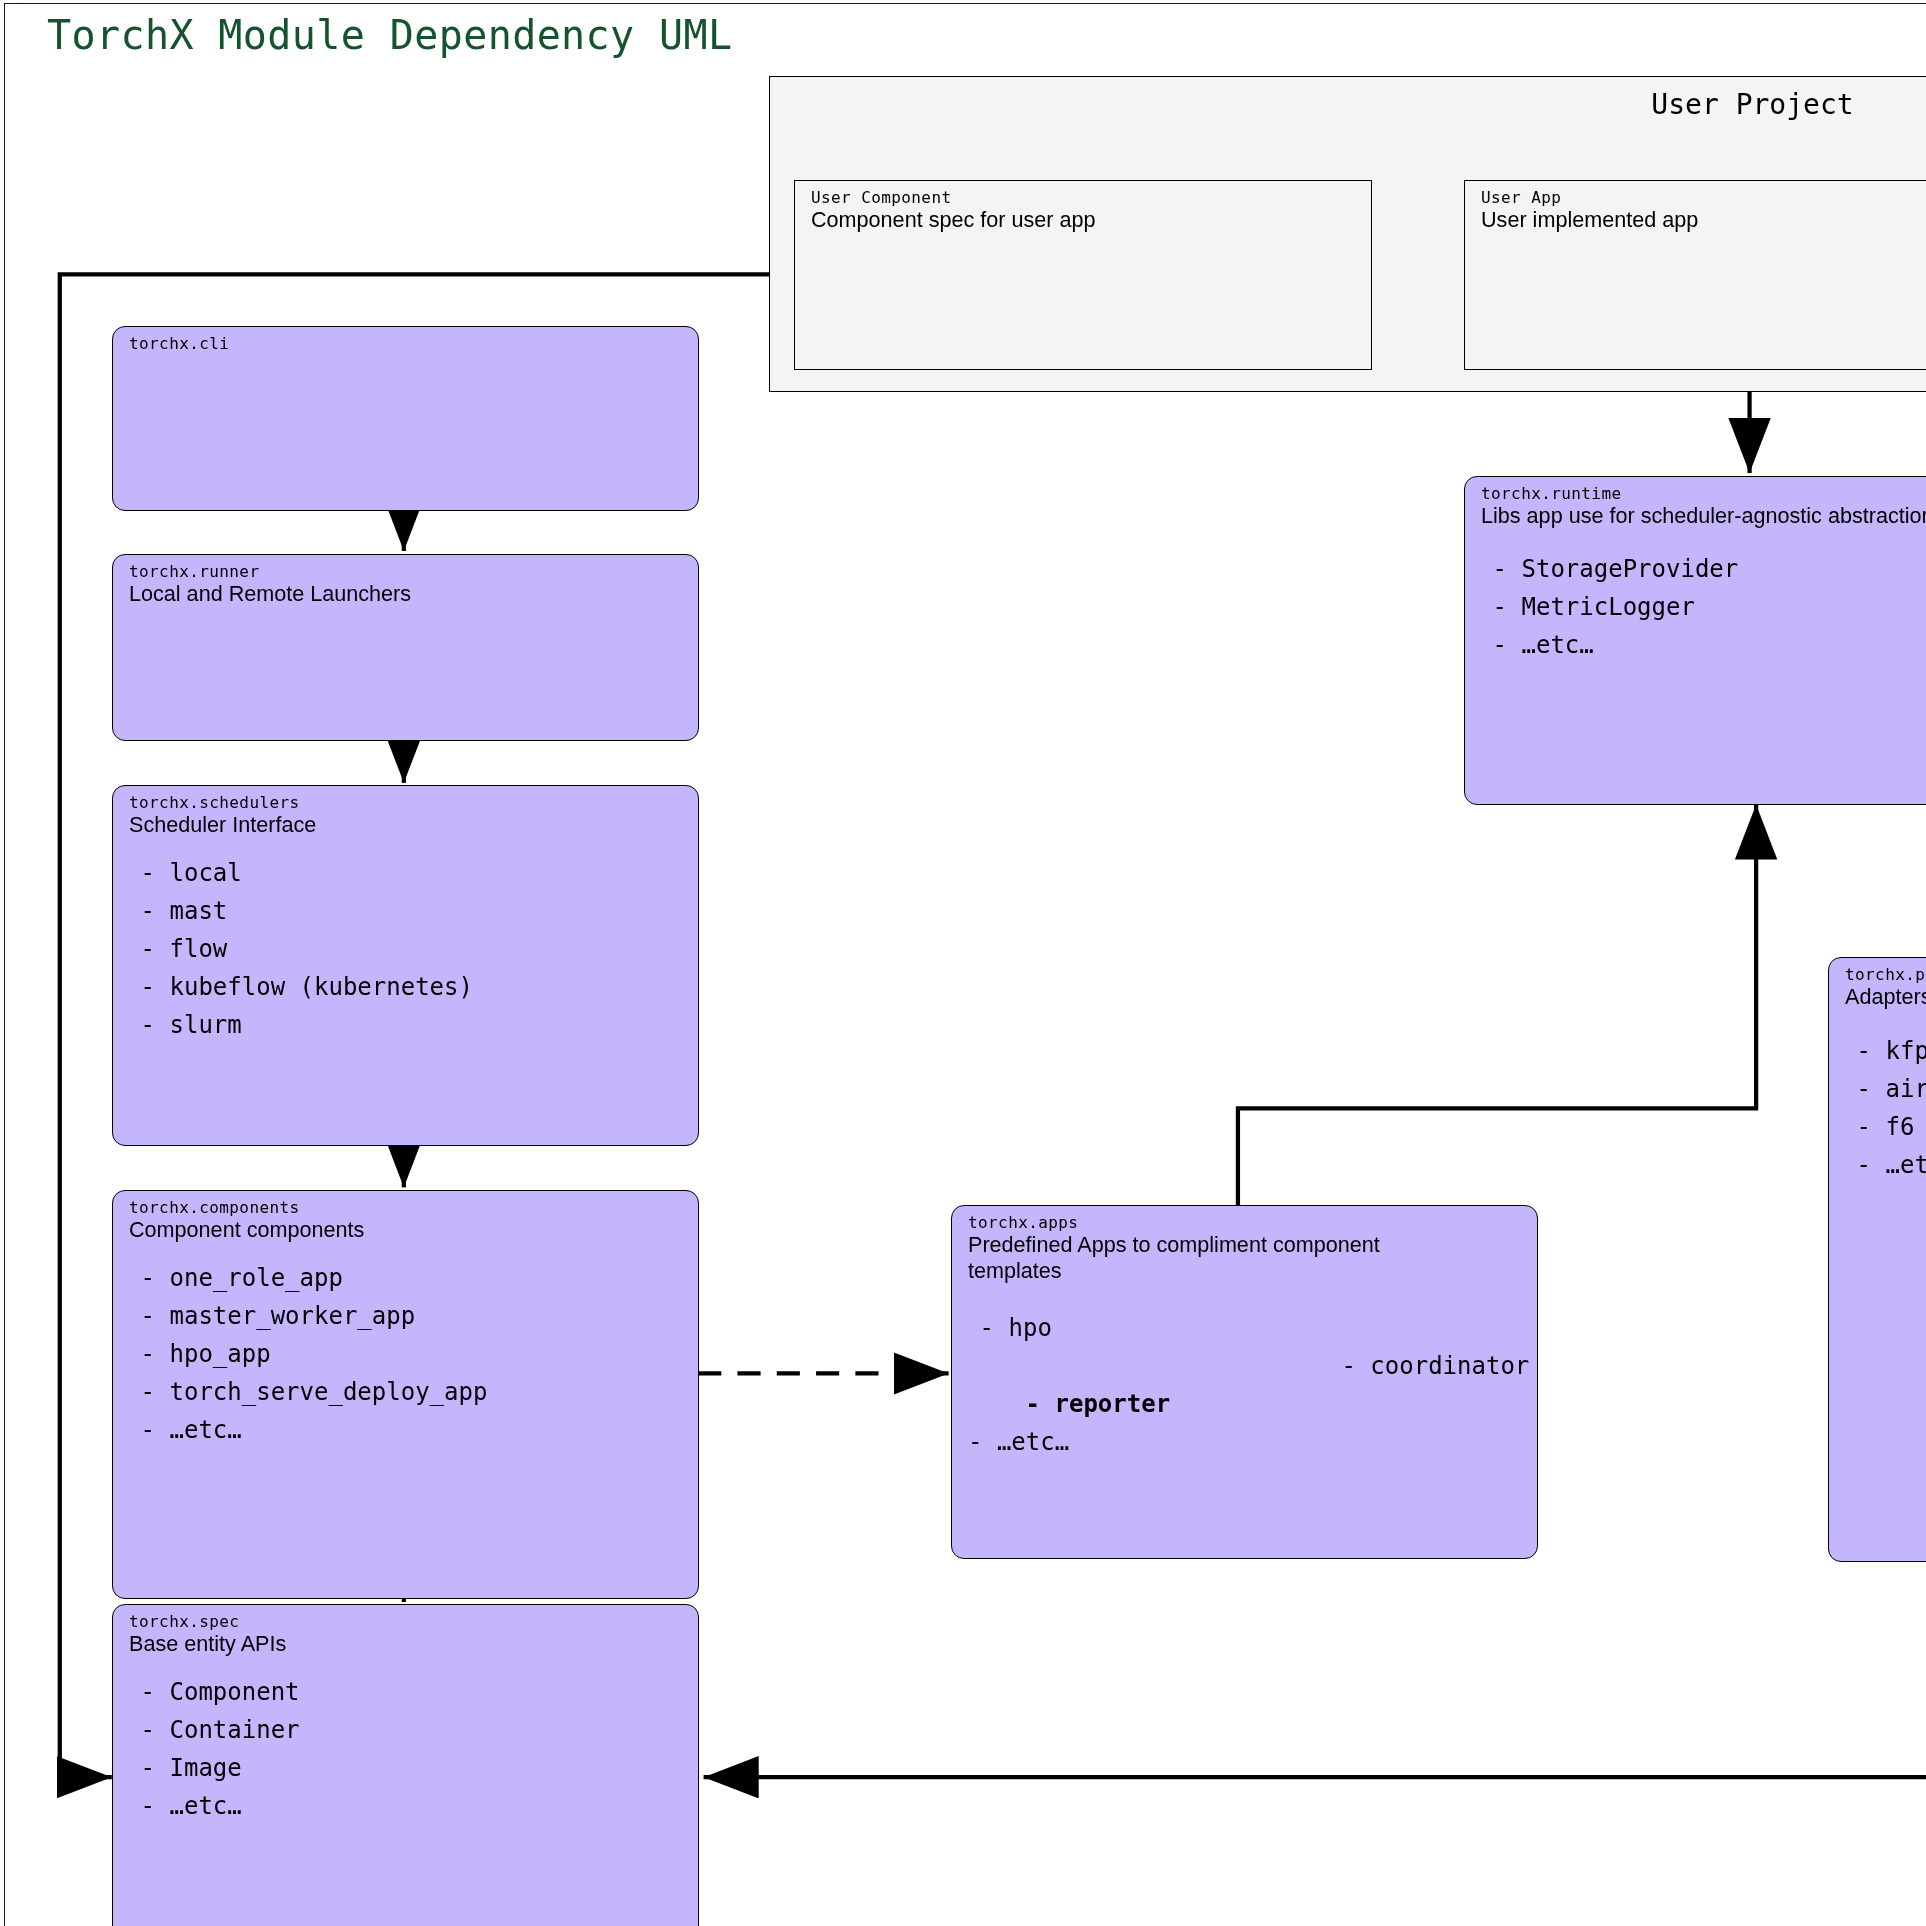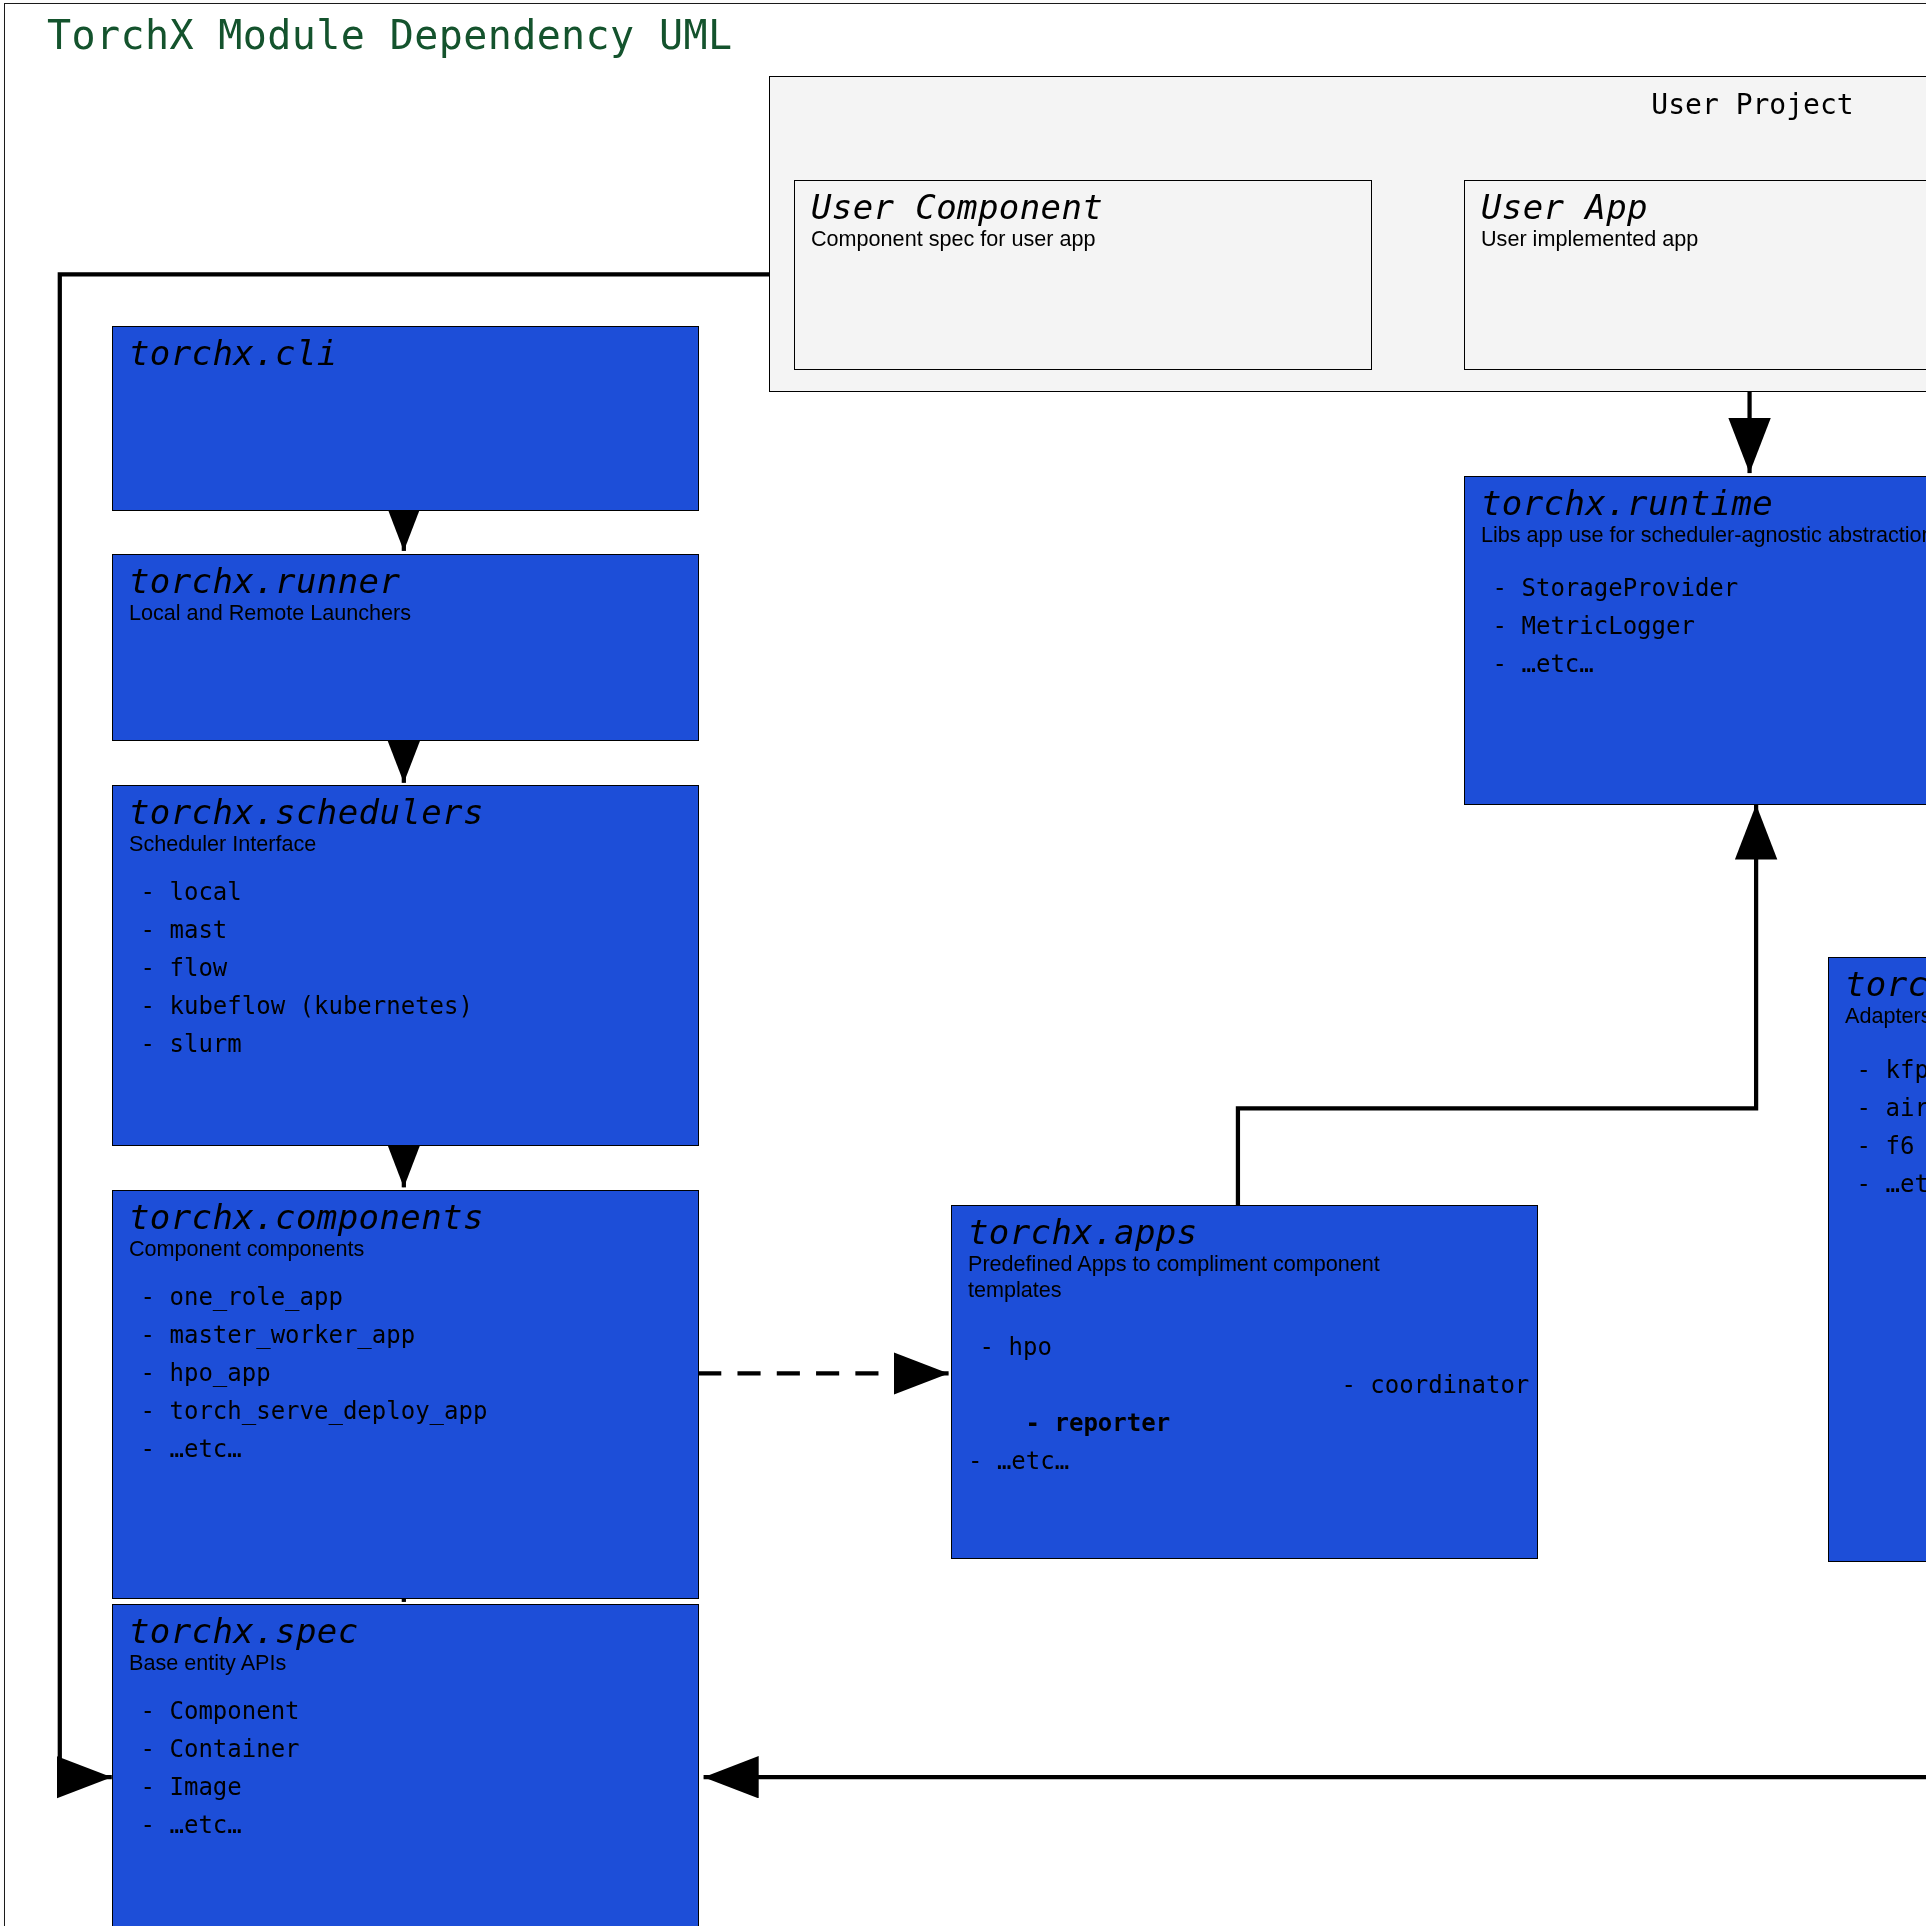--- a/index.html
+++ b/index.html
@@ -29,31 +29,30 @@
     box-sizing: border-box;
   }
 
   
   .box {
     position: absolute;
     box-sizing: border-box;
     border: 1.9px solid #000000;
     padding: 0;
   }
-  .box-torchx   { background: #1d4ed8; }
+  .box-torchx   { background: #c4b5fd; border-radius: 13px; }
   .box-user     { background: #f4f4f4; }
 
   .box-title {
     font-family: "DejaVu Sans Mono", monospace;
-    font-size: 34px;
+    font-size: 16px;
     color: #000000;
     letter-spacing: 0.4px;
     white-space: nowrap;
     line-height: 1.05;
-    font-style: italic;
   }
   .box-sub {
     font-family: "Liberation Sans", sans-serif;
     font-size: 21.6px;
     color: #000000;
     line-height: 1.22;
     font-weight: 400;
   }
   .box-list {
     font-family: "DejaVu Sans Mono", monospace;

